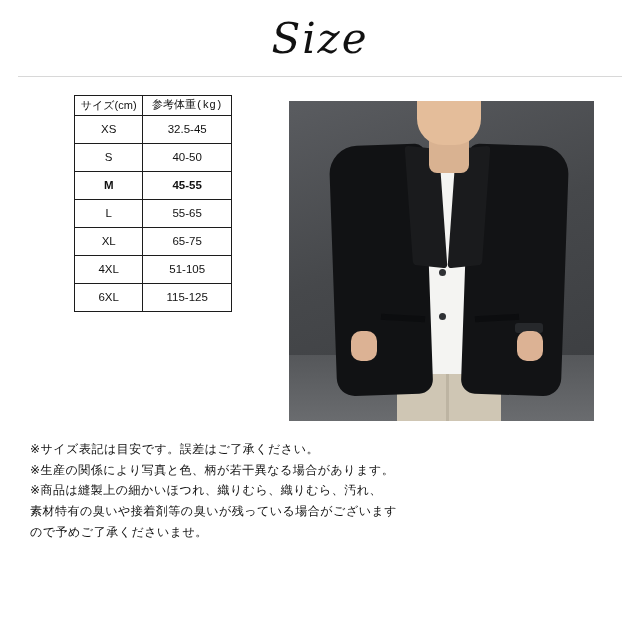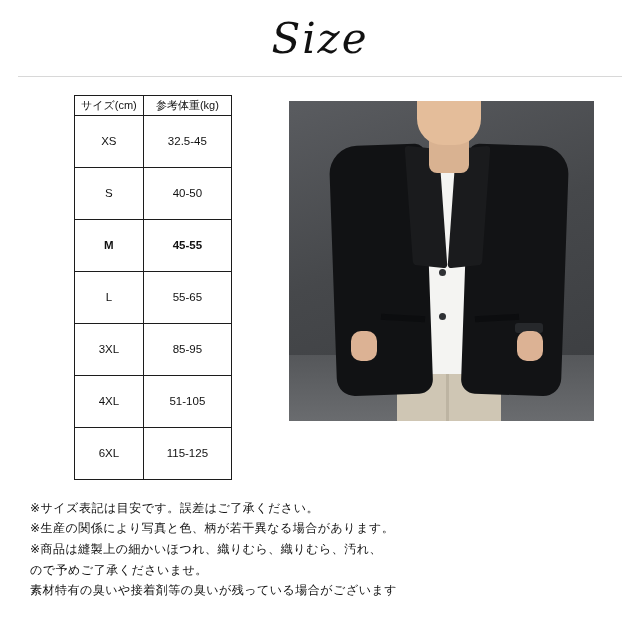--- a/index.html
+++ b/index.html
@@ -60,34 +60,34 @@
   }
   table.size-table {
     border-collapse: collapse;
     width: 158px;
     font-size: 11.5px;
   }
   table.size-table th,
   table.size-table td {
     border: 1px solid #1c1c1c;
     text-align: center;
-    padding: 12px;
+    padding: 0;
     height: 27px;
     font-weight: normal;
     color: #111;
   }
   table.size-table th {
     font-size: 11px;
     line-height: 1.15;
     padding: 3px 2px;
     height: auto;
     vertical-align: middle;
   }
   table.size-table th.c1 { width: 68px; }
-  table.size-table th.c2 { width: 90px; }
+  table.size-table th.c2 { width: 90px; font-family: Liberation Mono, monospace; }
   table.size-table td.sz { font-size: 11.5px; }
   table.size-table tr.bold td { font-weight: bold; }
 
   
   .photo-block {
     flex: 1;
     display: flex;
     justify-content: center;
     padding-top: 6px;
   }
@@ -282,22 +282,22 @@
           </tr>
           <tr class="bold">
             <td class="sz">M</td>
             <td>45-55</td>
           </tr>
           <tr>
             <td class="sz">L</td>
             <td>55-65</td>
           </tr>
           <tr>
-            <td class="sz">3XL</td>
-            <td>85-95</td>
+            <td class="sz">XL</td>
+            <td>65-75</td>
           </tr>
           <tr>
             <td class="sz">4XL</td>
             <td>51-105</td>
           </tr>
           <tr>
             <td class="sz">6XL</td>
             <td>115-125</td>
           </tr>
         </tbody>
@@ -326,17 +326,17 @@
         <div class="hand-r"></div>
       </div>
     </div>
 
   </div>
 
   <div class="notes">
     <p>※サイズ表記は目安です。誤差はご了承ください。</p>
     <p>※生産の関係により写真と色、柄が若干異なる場合があります。</p>
     <p>※商品は縫製上の細かいほつれ、織りむら、織りむら、汚れ、</p>
+    <p>素材特有の臭いや接着剤等の臭いが残っている場合がございます</p>
     <p>ので予めご了承くださいませ。</p>
-    <p>素材特有の臭いや接着剤等の臭いが残っている場合がございます</p>
   </div>
 
 </div>
 
 </body></html>

